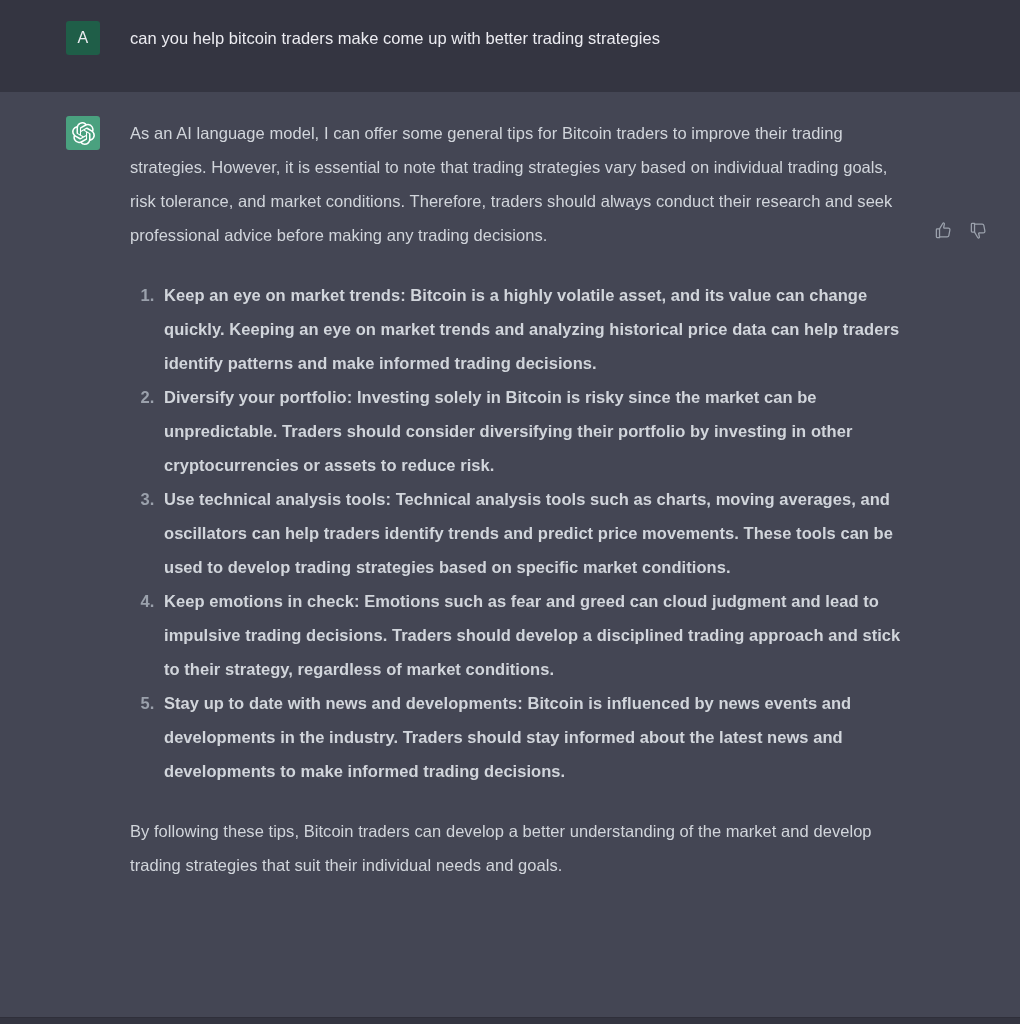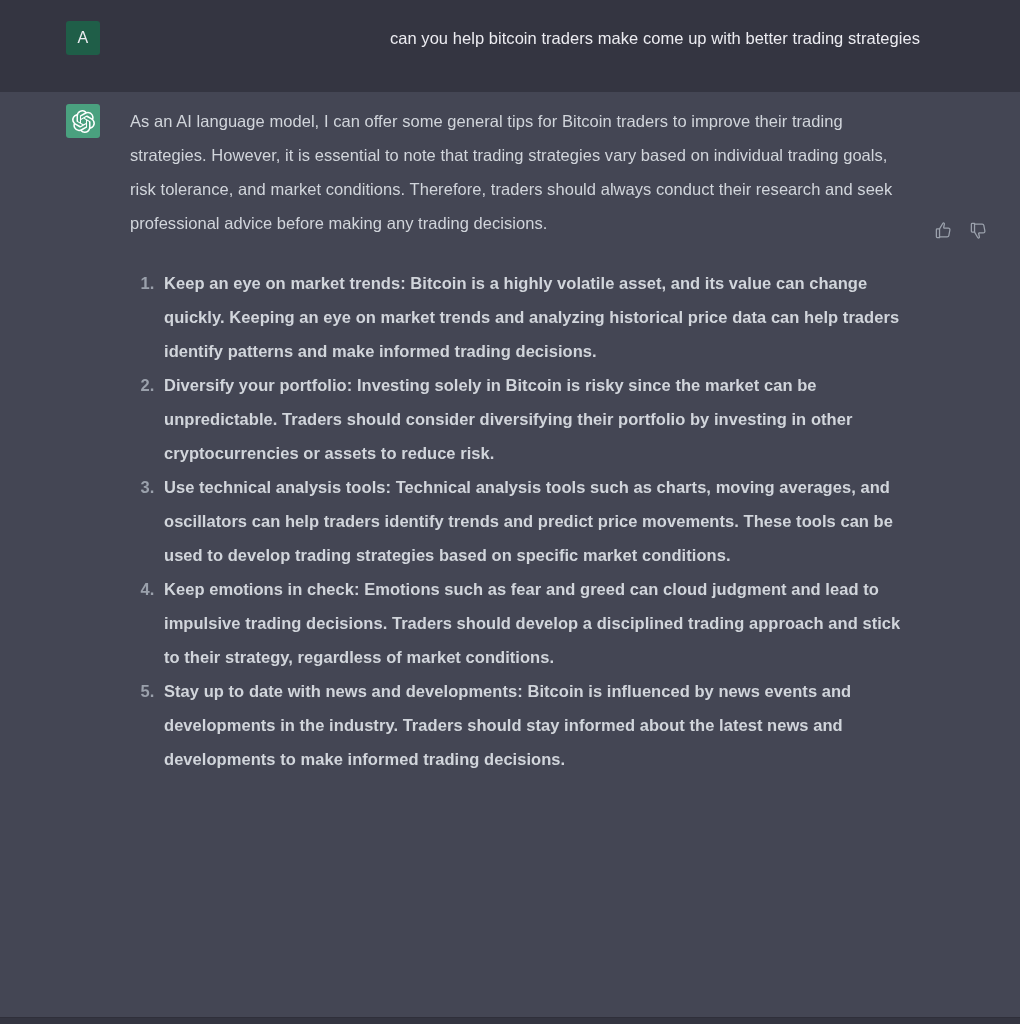--- a/index.html
+++ b/index.html
@@ -30,21 +30,21 @@
     box-sizing: border-box;
   }
   .msg-user {
     background: #343541;
     height: 92px;
     padding-top: 21px;
   }
   .msg-assistant {
     background: #444654;
     flex: 1 1 auto;
-    padding-top: 12px;
+    padding-top: 24px;
     border-bottom: 1px solid #2f2f3a;
     position: relative;
   }
 
   
   .avatar-col {
     width: 130px;
     flex: 0 0 130px;
     display: flex;
     justify-content: flex-start;
@@ -83,21 +83,20 @@
     box-sizing: border-box;
     min-width: 0;
   }
   .user-text {
     color: #ececf1;
     font-size: 16.5px;
     line-height: 28px;
     margin: 0;
     padding-top: 3px;
     letter-spacing: 0.05px;
-    text-align: right;
   }
 
   .assistant-body {
     color: #d1d5db;
     font-size: 16.5px;
     line-height: 34px;
     letter-spacing: 0.05px;
     max-width: 787px;
   }
   .assistant-body p {
@@ -189,20 +188,21 @@
     <div class="msg-body">
       <div class="assistant-body">
         <p>As an AI language model, I can offer some general tips for Bitcoin traders to improve their trading strategies. However, it is essential to note that trading strategies vary based on individual trading goals, risk tolerance, and market conditions. Therefore, traders should always conduct their research and seek professional advice before making any trading decisions.</p>
         <ol>
           <li>Keep an eye on market trends: Bitcoin is a highly volatile asset, and its value can change quickly. Keeping an eye on market trends and analyzing historical price data can help traders identify patterns and make informed trading decisions.</li>
           <li>Diversify your portfolio: Investing solely in Bitcoin is risky since the market can be unpredictable. Traders should consider diversifying their portfolio by investing in other cryptocurrencies or assets to reduce risk.</li>
           <li>Use technical analysis tools: Technical analysis tools such as charts, moving averages, and oscillators can help traders identify trends and predict price movements. These tools can be used to develop trading strategies based on specific market conditions.</li>
           <li>Keep emotions in check: Emotions such as fear and greed can cloud judgment and lead to impulsive trading decisions. Traders should develop a disciplined trading approach and stick to their strategy, regardless of market conditions.</li>
           <li>Stay up to date with news and developments: Bitcoin is influenced by news events and developments in the industry. Traders should stay informed about the latest news and developments to make informed trading decisions.</li>
         </ol>
+        <p>By following these tips, Bitcoin traders can develop a better understanding of the market and develop trading strategies that suit their individual needs and goals.</p>
       </div>
     </div>
 
     <div class="feedback">
       <button class="fb-btn thumb-up" title="Good response">
         <svg viewBox="0 0 24 24" aria-hidden="true">
           <path d="M7 10v11H4a1 1 0 0 1-1-1v-9a1 1 0 0 1 1-1h3z"></path>
           <path d="M7 10l4.2-7.1a1.1 1.1 0 0 1 1.95.9L12.2 8.2a.6.6 0 0 0 .58.8h5.3a2 2 0 0 1 1.96 2.4l-1.32 7a2 2 0 0 1-1.96 1.6H7"></path>
         </svg>
       </button>

